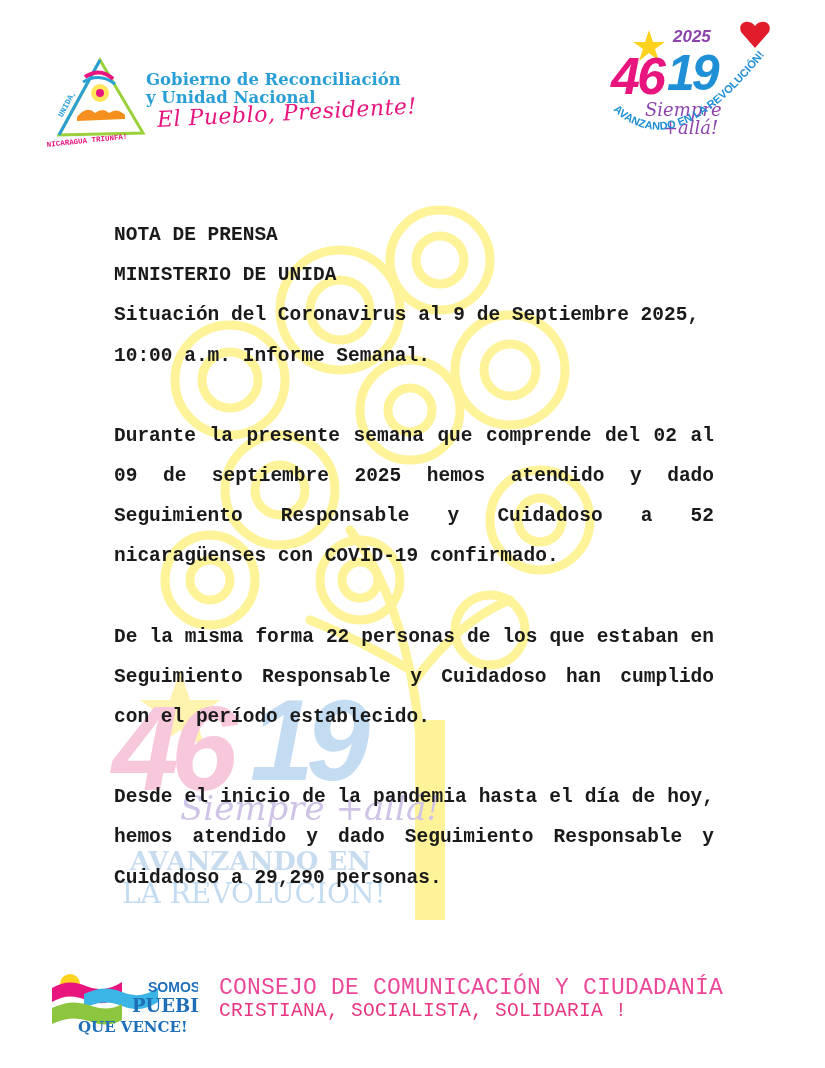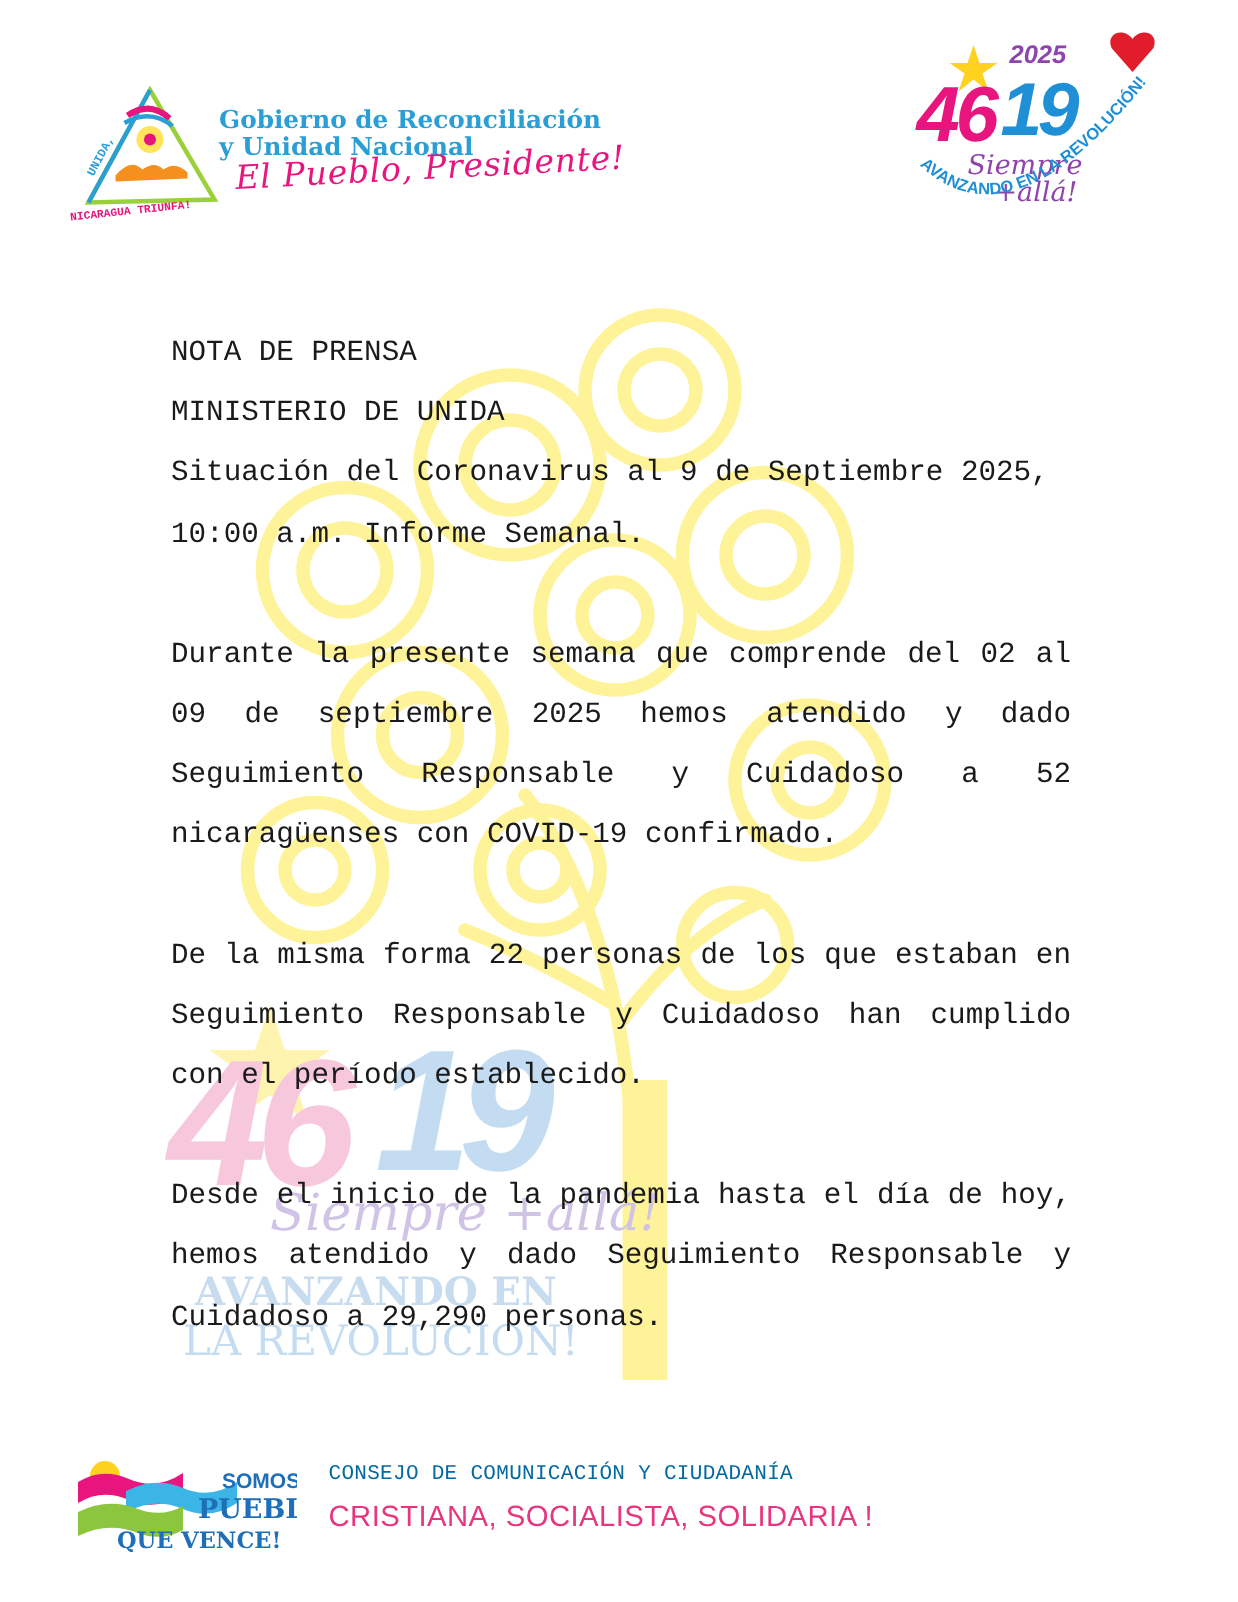--- a/index.html
+++ b/index.html
@@ -14,31 +14,31 @@
   .gov-slogan { position: absolute; left: 112px; top: 52px; color: #e8157f;
                 font-family: "DejaVu Serif", serif; font-style: italic; font-size: 22px; transform: rotate(-3deg); transform-origin: left; letter-spacing: 0.5px; }
 
   .logo-4619 { position: absolute; left: 605px; top: 18px; width: 175px; height: 135px; }
 
   
   .watermark { position: absolute; left: 110px; top: 200px; width: 520px; height: 720px; z-index: 0; }
 
   
   .content { position: absolute; left: 114px; top: 215px; width: 600px; z-index: 2; color: #1a1a1a;
-             font-size: 19.5px; font-weight: normal; line-height: 40.2px; }
+             font-size: 19.5px; font-weight: bold; line-height: 40.2px; }
   .content p { margin: 0; }
   .content .gap { height: 40px; }
   .content .just { text-align: justify; text-align-last: left; }
 
   
   .footer-logo { position: absolute; left: 48px; top: 970px; width: 150px; height: 68px; }
-  .footer-line1 { position: absolute; left: 219px; top: 975px; color: #0369a1; font-size: 14px;
+  .footer-line1 { position: absolute; left: 219px; top: 975px; color: #ec4899; font-size: 23px;
                   font-family: "Liberation Mono", monospace; letter-spacing: 0.2px; }
   .footer-line2 { position: absolute; left: 219px; top: 1000px; color: #e8357f; font-size: 19.5px;
-                  font-family: Liberation Sans, sans-serif; letter-spacing: 0.3px; text-align: center; }
+                  font-family: Liberation Mono, monospace; letter-spacing: 0.3px; text-align: center; }
 </style>
 </head>
 <body>
 
 <div class="gov-logo">
   <svg class="gov-tri" viewBox="0 0 110 95">
     <polygon points="55,5 98,78 14,80" fill="none" stroke="#9ad13a" stroke-width="3"></polygon>
     <path d="M55,5 L14,80" stroke="#2a9fd6" stroke-width="3" fill="none"></path>
     <path d="M40,22 Q55,12 68,24" stroke="#e8157f" stroke-width="4" fill="none"></path>
     <path d="M38,27 Q55,17 70,29" stroke="#2a9fd6" stroke-width="3" fill="none"></path>

